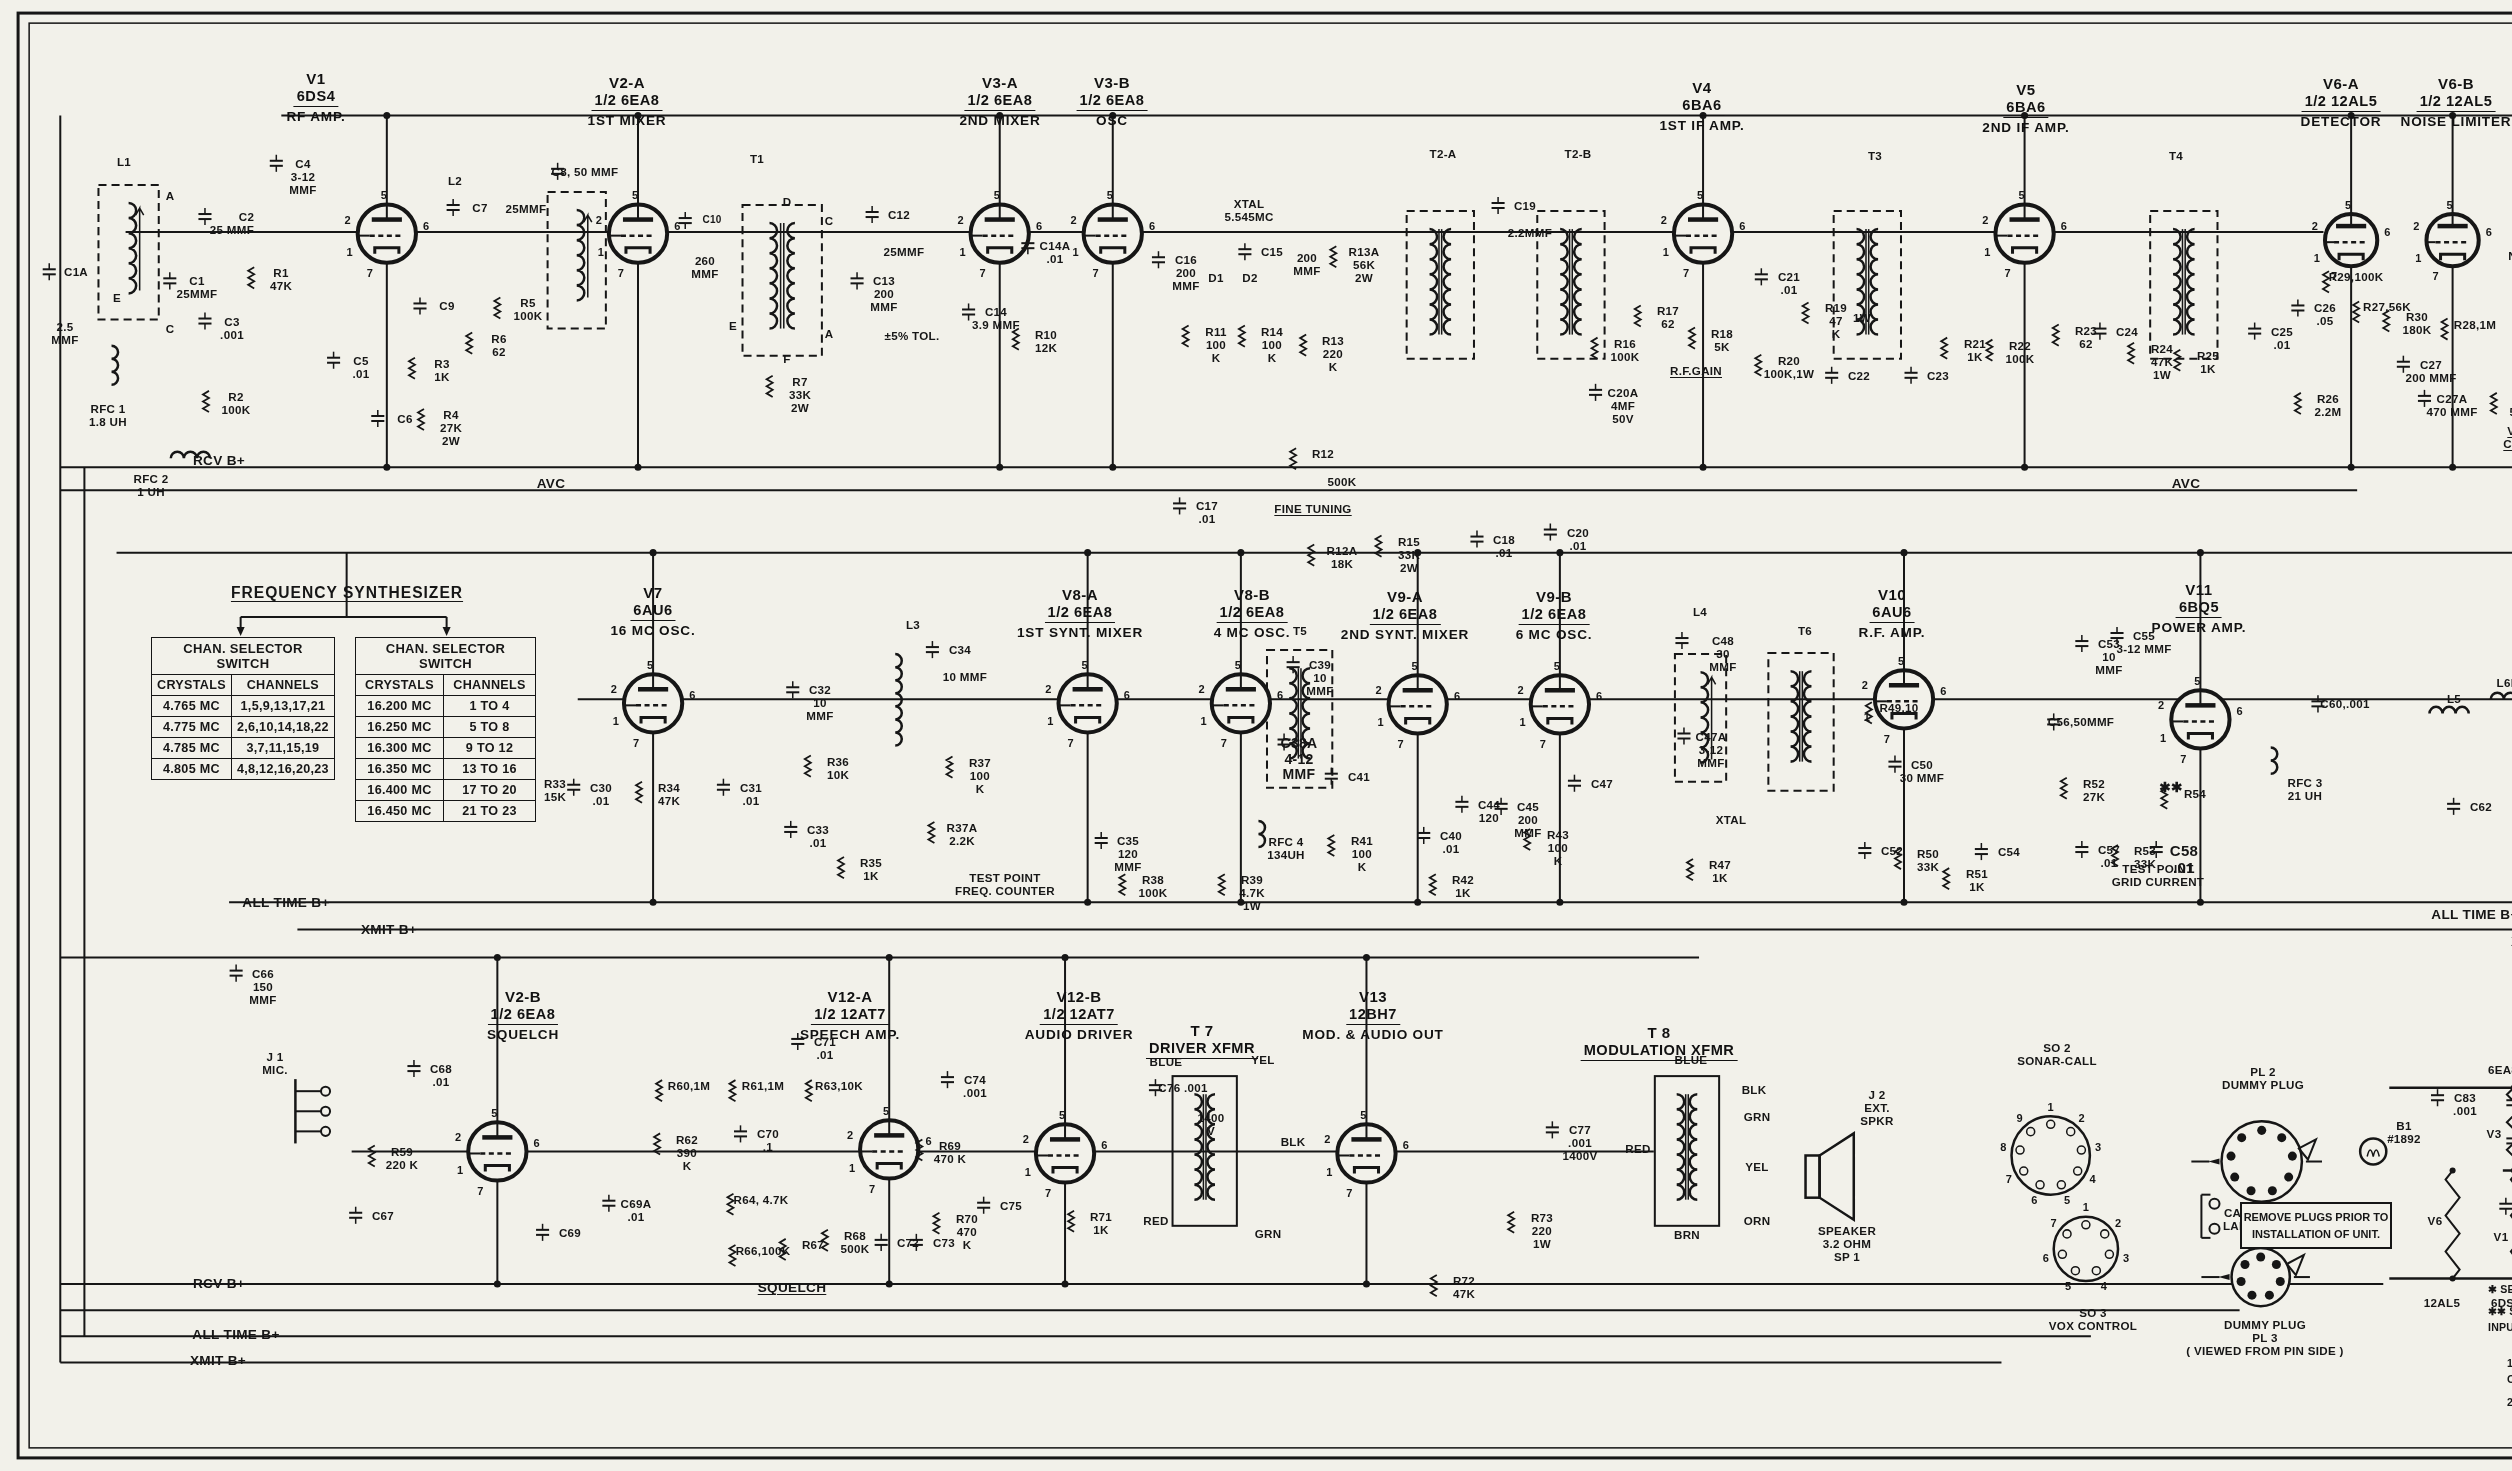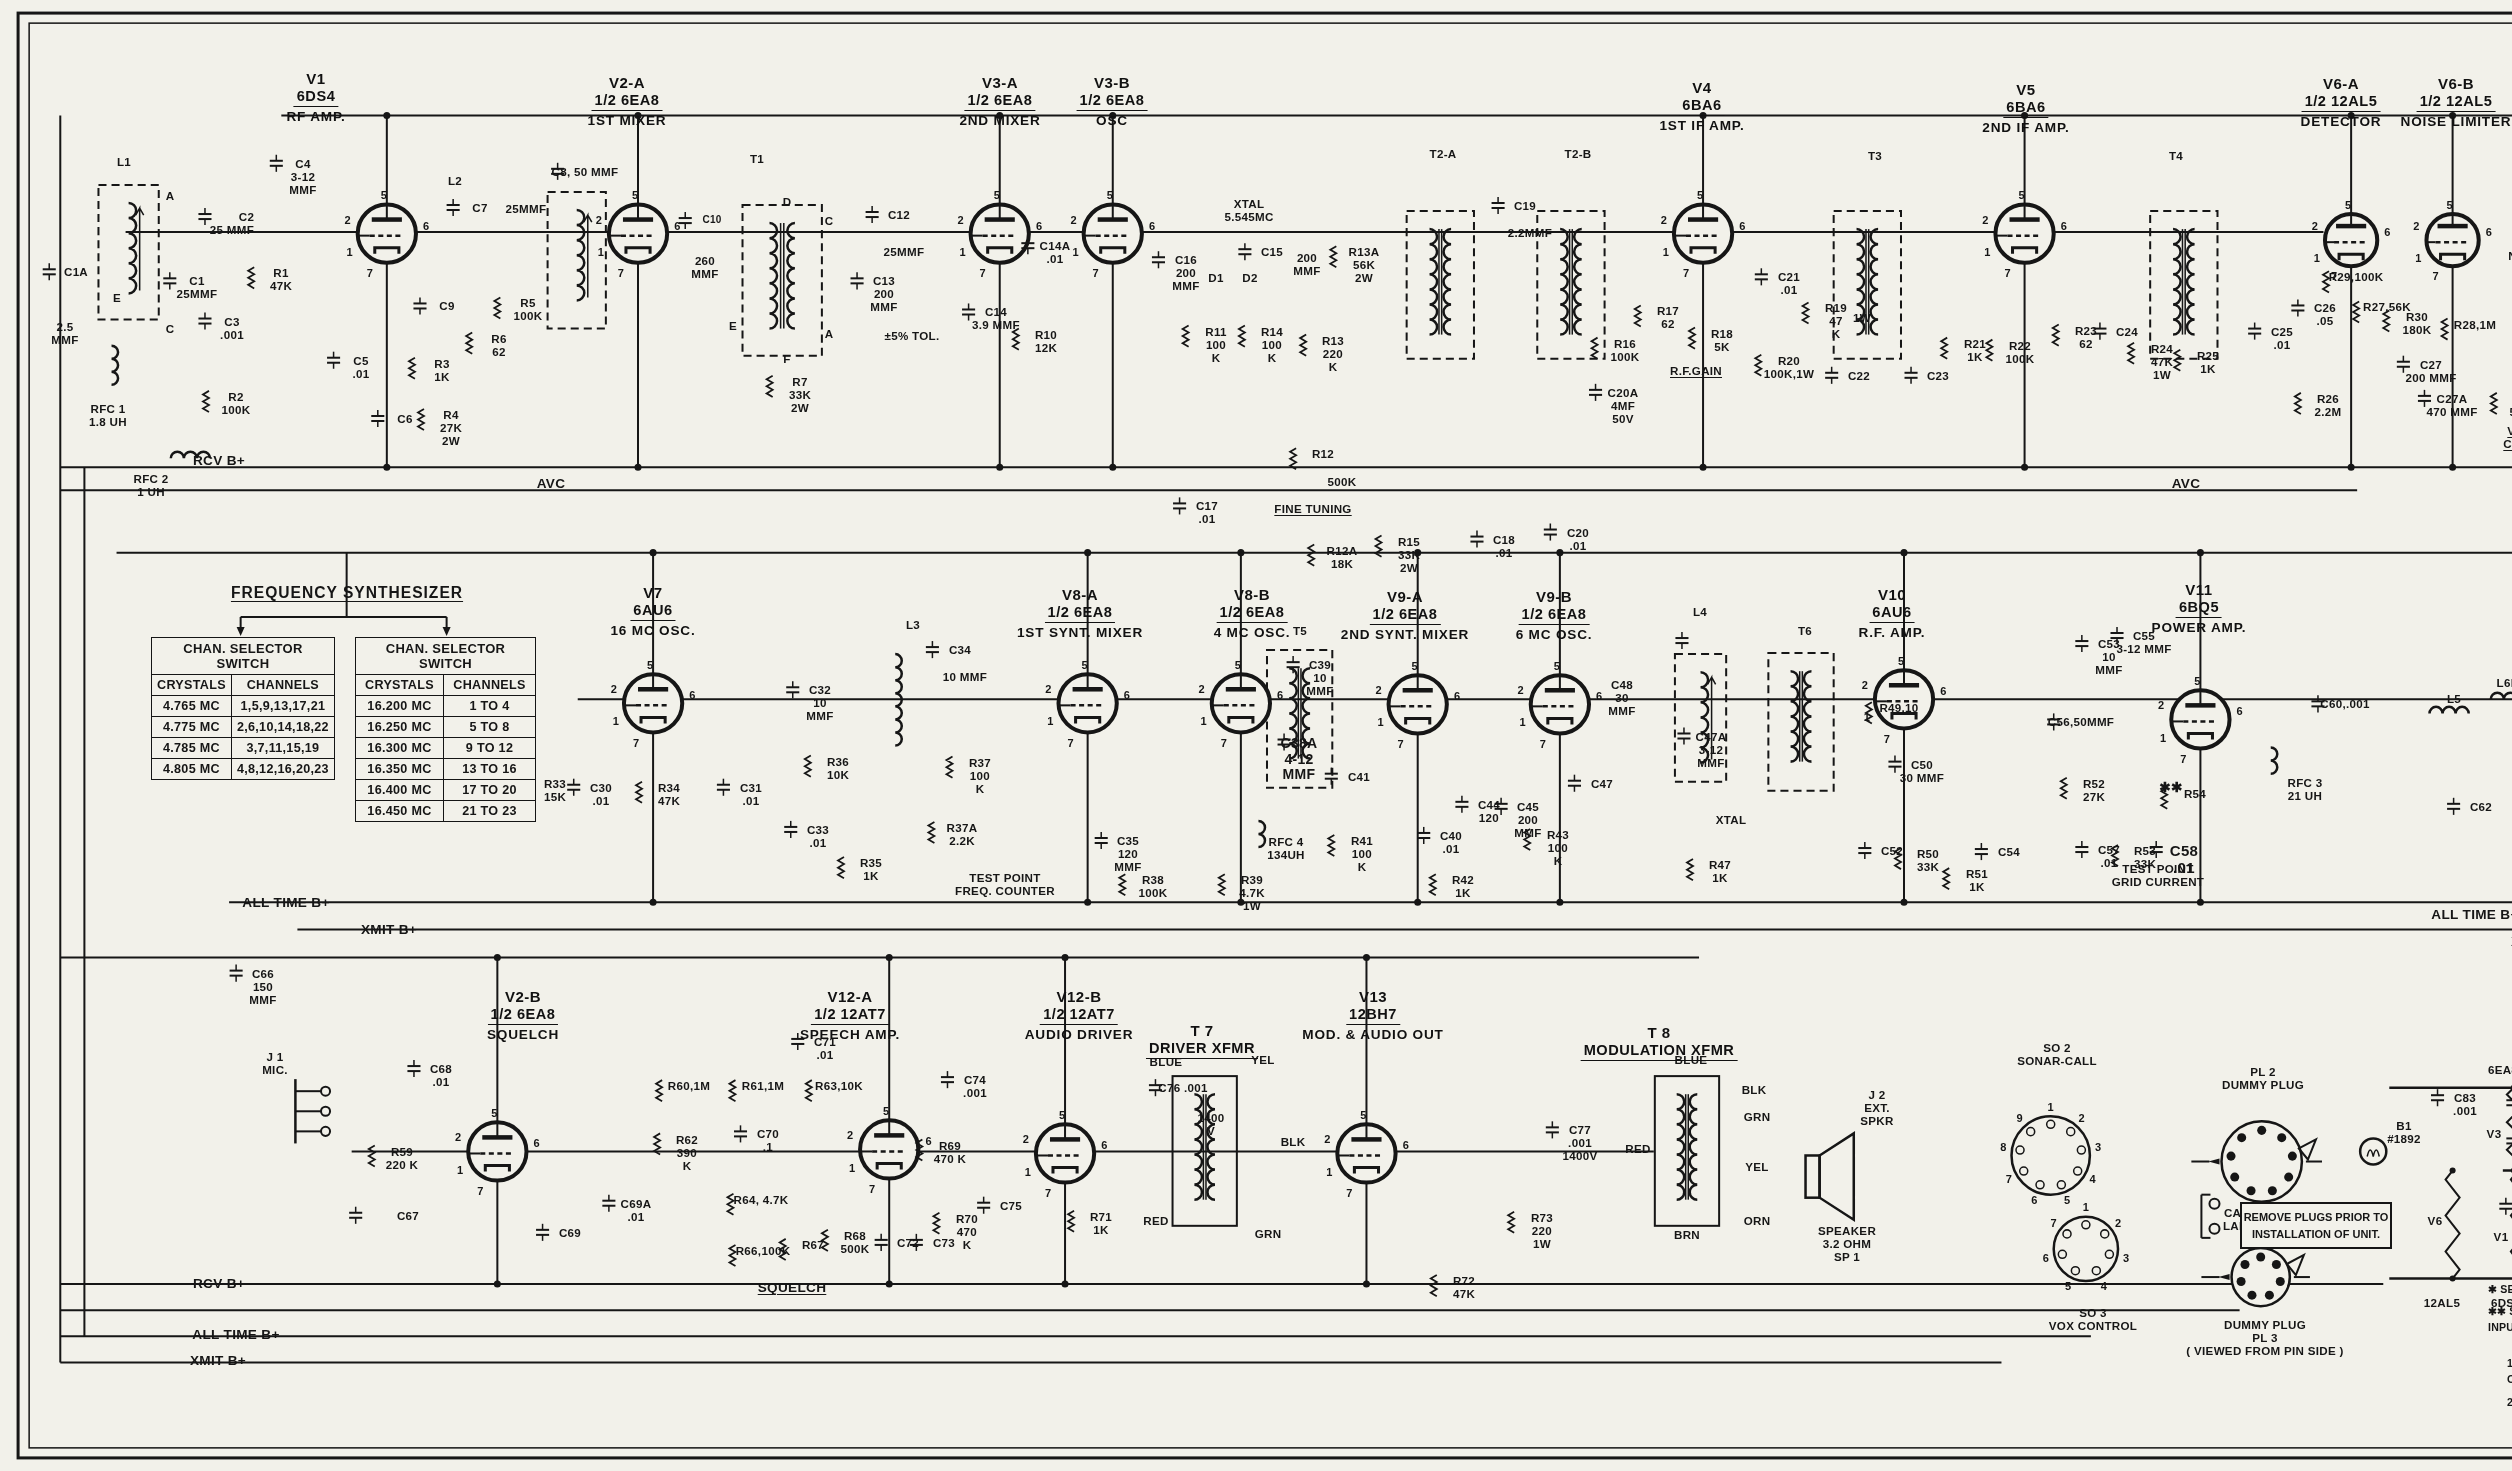--- a/index.html
+++ b/index.html
@@ -1245,21 +1245,21 @@
       <div class="lbl" style="left: 1489px; top: 798px; font-size: 11.6px;">C44
 120</div>
       <div class="lbl" style="left: 1528px; top: 800px; font-size: 11.6px;">C45
 200
 MMF</div>
       <div class="lbl" style="left: 1731px; top: 813px; font-size: 11.6px;">XTAL</div>
       <div class="lbl" style="left: 1602px; top: 777px; font-size: 11.6px;">C47</div>
       <div class="lbl" style="left: 1711px; top: 730px; font-size: 11.6px;">C47A
 3-12
 MMF</div>
-      <div class="lbl" style="left: 1622px; top: 634px; font-size: 11.6px; margin-top: 44px;">C48
+      <div class="lbl" style="left: 1723px; top: 634px; font-size: 11.6px;">C48
 30
 MMF</div>
       <div class="lbl" style="left: 1805px; top: 624px; font-size: 11.6px;">T6</div>
       <div class="lbl" style="left: 1700px; top: 605px; font-size: 11.6px;">L4</div>
       <div class="lbl" style="left: 1899px; top: 701px; font-size: 11.6px;">R49,10</div>
       <div class="lbl" style="left: 1922px; top: 758px; font-size: 11.6px;">C50
 30 MMF</div>
       <div class="lbl" style="left: 2109px; top: 637px; font-size: 11.6px;">C53
 10
 MMF</div>
@@ -1305,21 +1305,21 @@
       <div class="lbl u" style="left: 792px; top: 1280px; font-size: 13.6px;">SQUELCH</div>
       <div class="lbl" style="left: 275px; top: 1050px; font-size: 11.6px;">J 1
 MIC.</div>
       <div class="lbl" style="left: 263px; top: 967px; font-size: 11.6px;">C66
 150
 MMF</div>
       <div class="lbl" style="left: 441px; top: 1062px; font-size: 11.6px;">C68
 .01</div>
       <div class="lbl" style="left: 402px; top: 1145px; font-size: 11.6px;">R59
 220 K</div>
-      <div class="lbl" style="left: 383px; top: 1209px; font-size: 11.6px; margin-left: 25px;">C67</div>
+      <div class="lbl" style="left: 383px; top: 1209px; font-size: 11.6px;">C67</div>
       <div class="lbl" style="left: 570px; top: 1226px; font-size: 11.6px;">C69</div>
       <div class="lbl" style="left: 636px; top: 1197px; font-size: 11.6px;">C69A
 .01</div>
       <div class="lbl" style="left: 689px; top: 1079px; font-size: 11.6px;">R60,1M</div>
       <div class="lbl" style="left: 763px; top: 1079px; font-size: 11.6px;">R61,1M</div>
       <div class="lbl" style="left: 839px; top: 1079px; font-size: 11.6px;">R63,10K</div>
       <div class="lbl" style="left: 825px; top: 1035px; font-size: 11.6px;">C71
 .01</div>
       <div class="lbl" style="left: 768px; top: 1127px; font-size: 11.6px;">C70
 .1</div>

